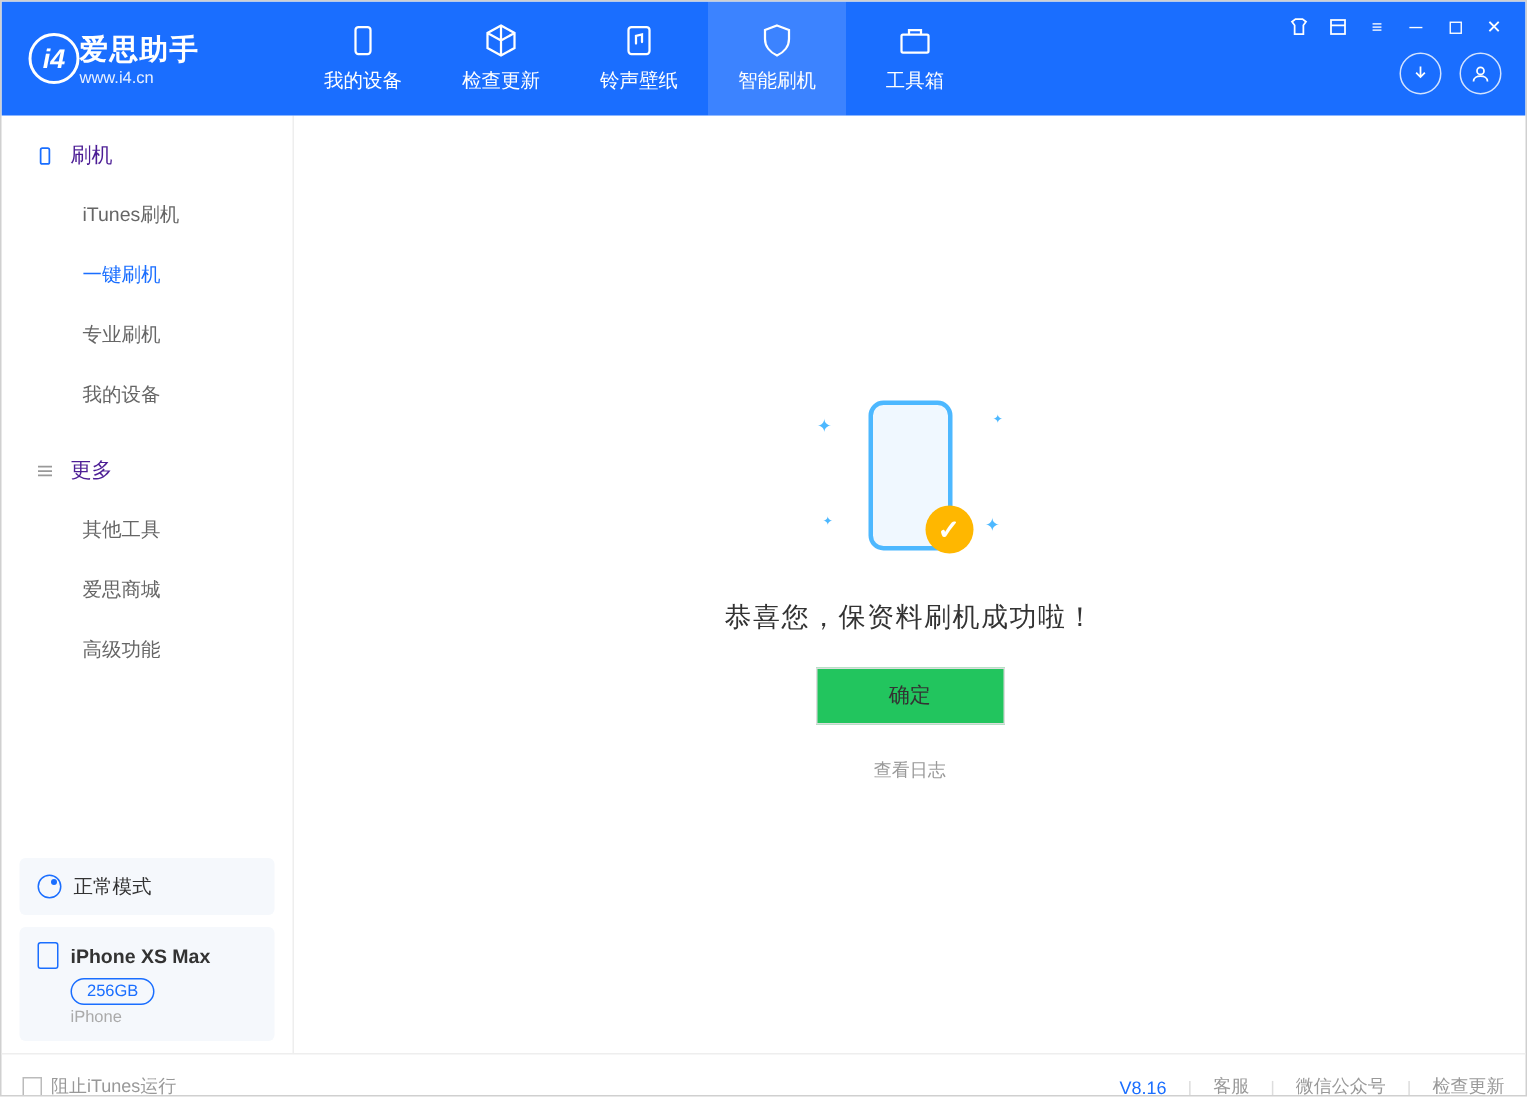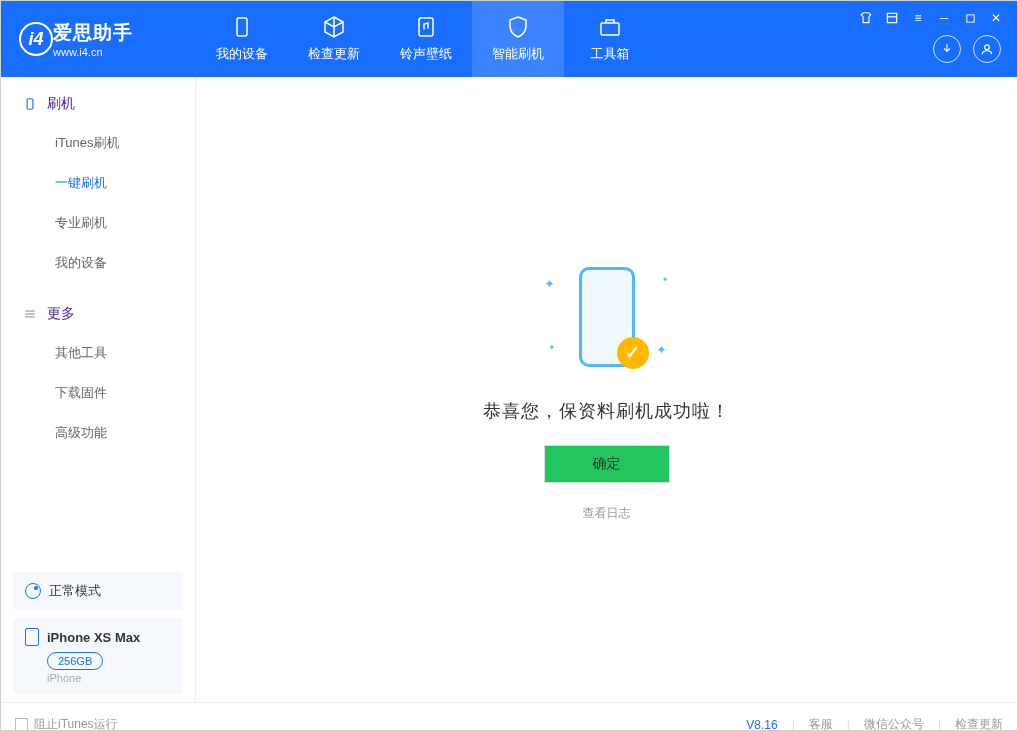--- a/index.html
+++ b/index.html
@@ -183,21 +183,21 @@
     <div class="side-section">
       <div class="side-header">
         <svg viewBox="0 0 24 24" fill="none" stroke="#999" stroke-width="2">
             <line x1="4" y1="7" x2="20" y2="7"></line>
             <line x1="4" y1="12" x2="20" y2="12"></line>
             <line x1="4" y1="17" x2="20" y2="17"></line>
           </svg>
         <span>更多</span>
       </div>
       <div class="side-item">其他工具</div>
-      <div class="side-item">下载固件</div>
+      <div class="side-item">爱思商城</div>
       <div class="side-item">高级功能</div>
     </div>
 
     <div class="side-spacer"></div>
 
     <div class="device-box">
       <div class="device-mode">
         <span class="mode-icon"></span>
         <span>正常模式</span>
       </div>

